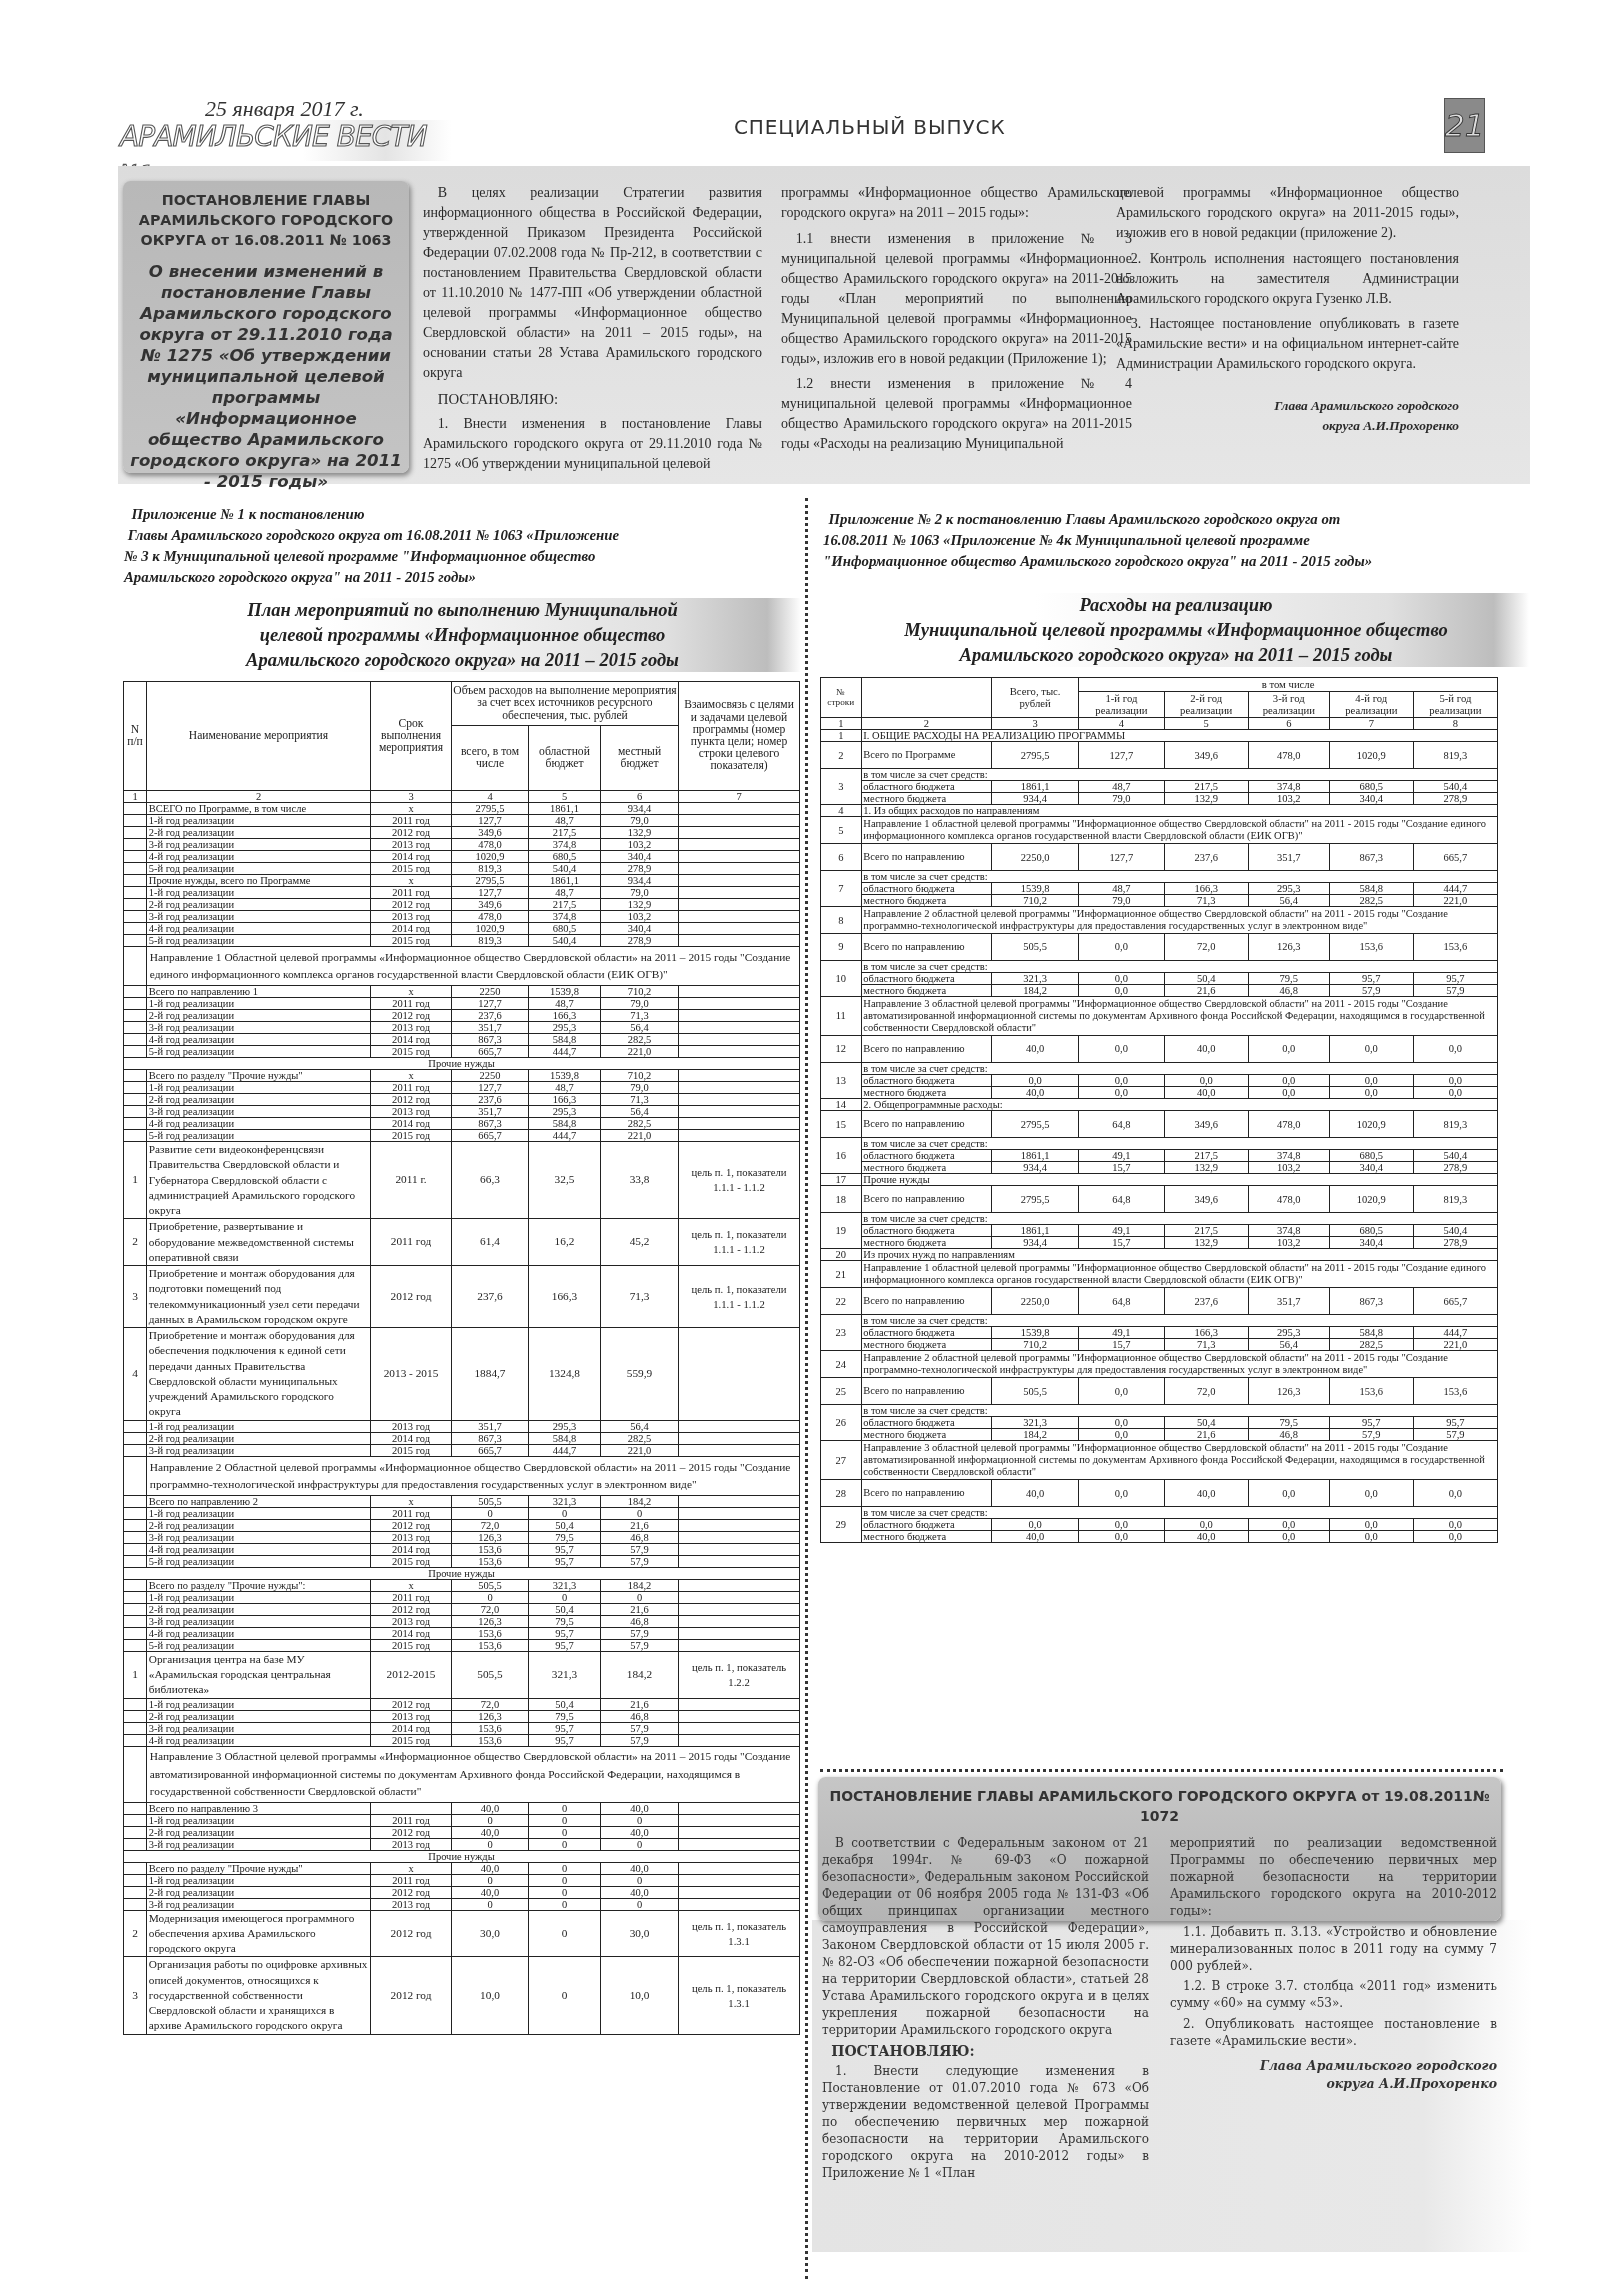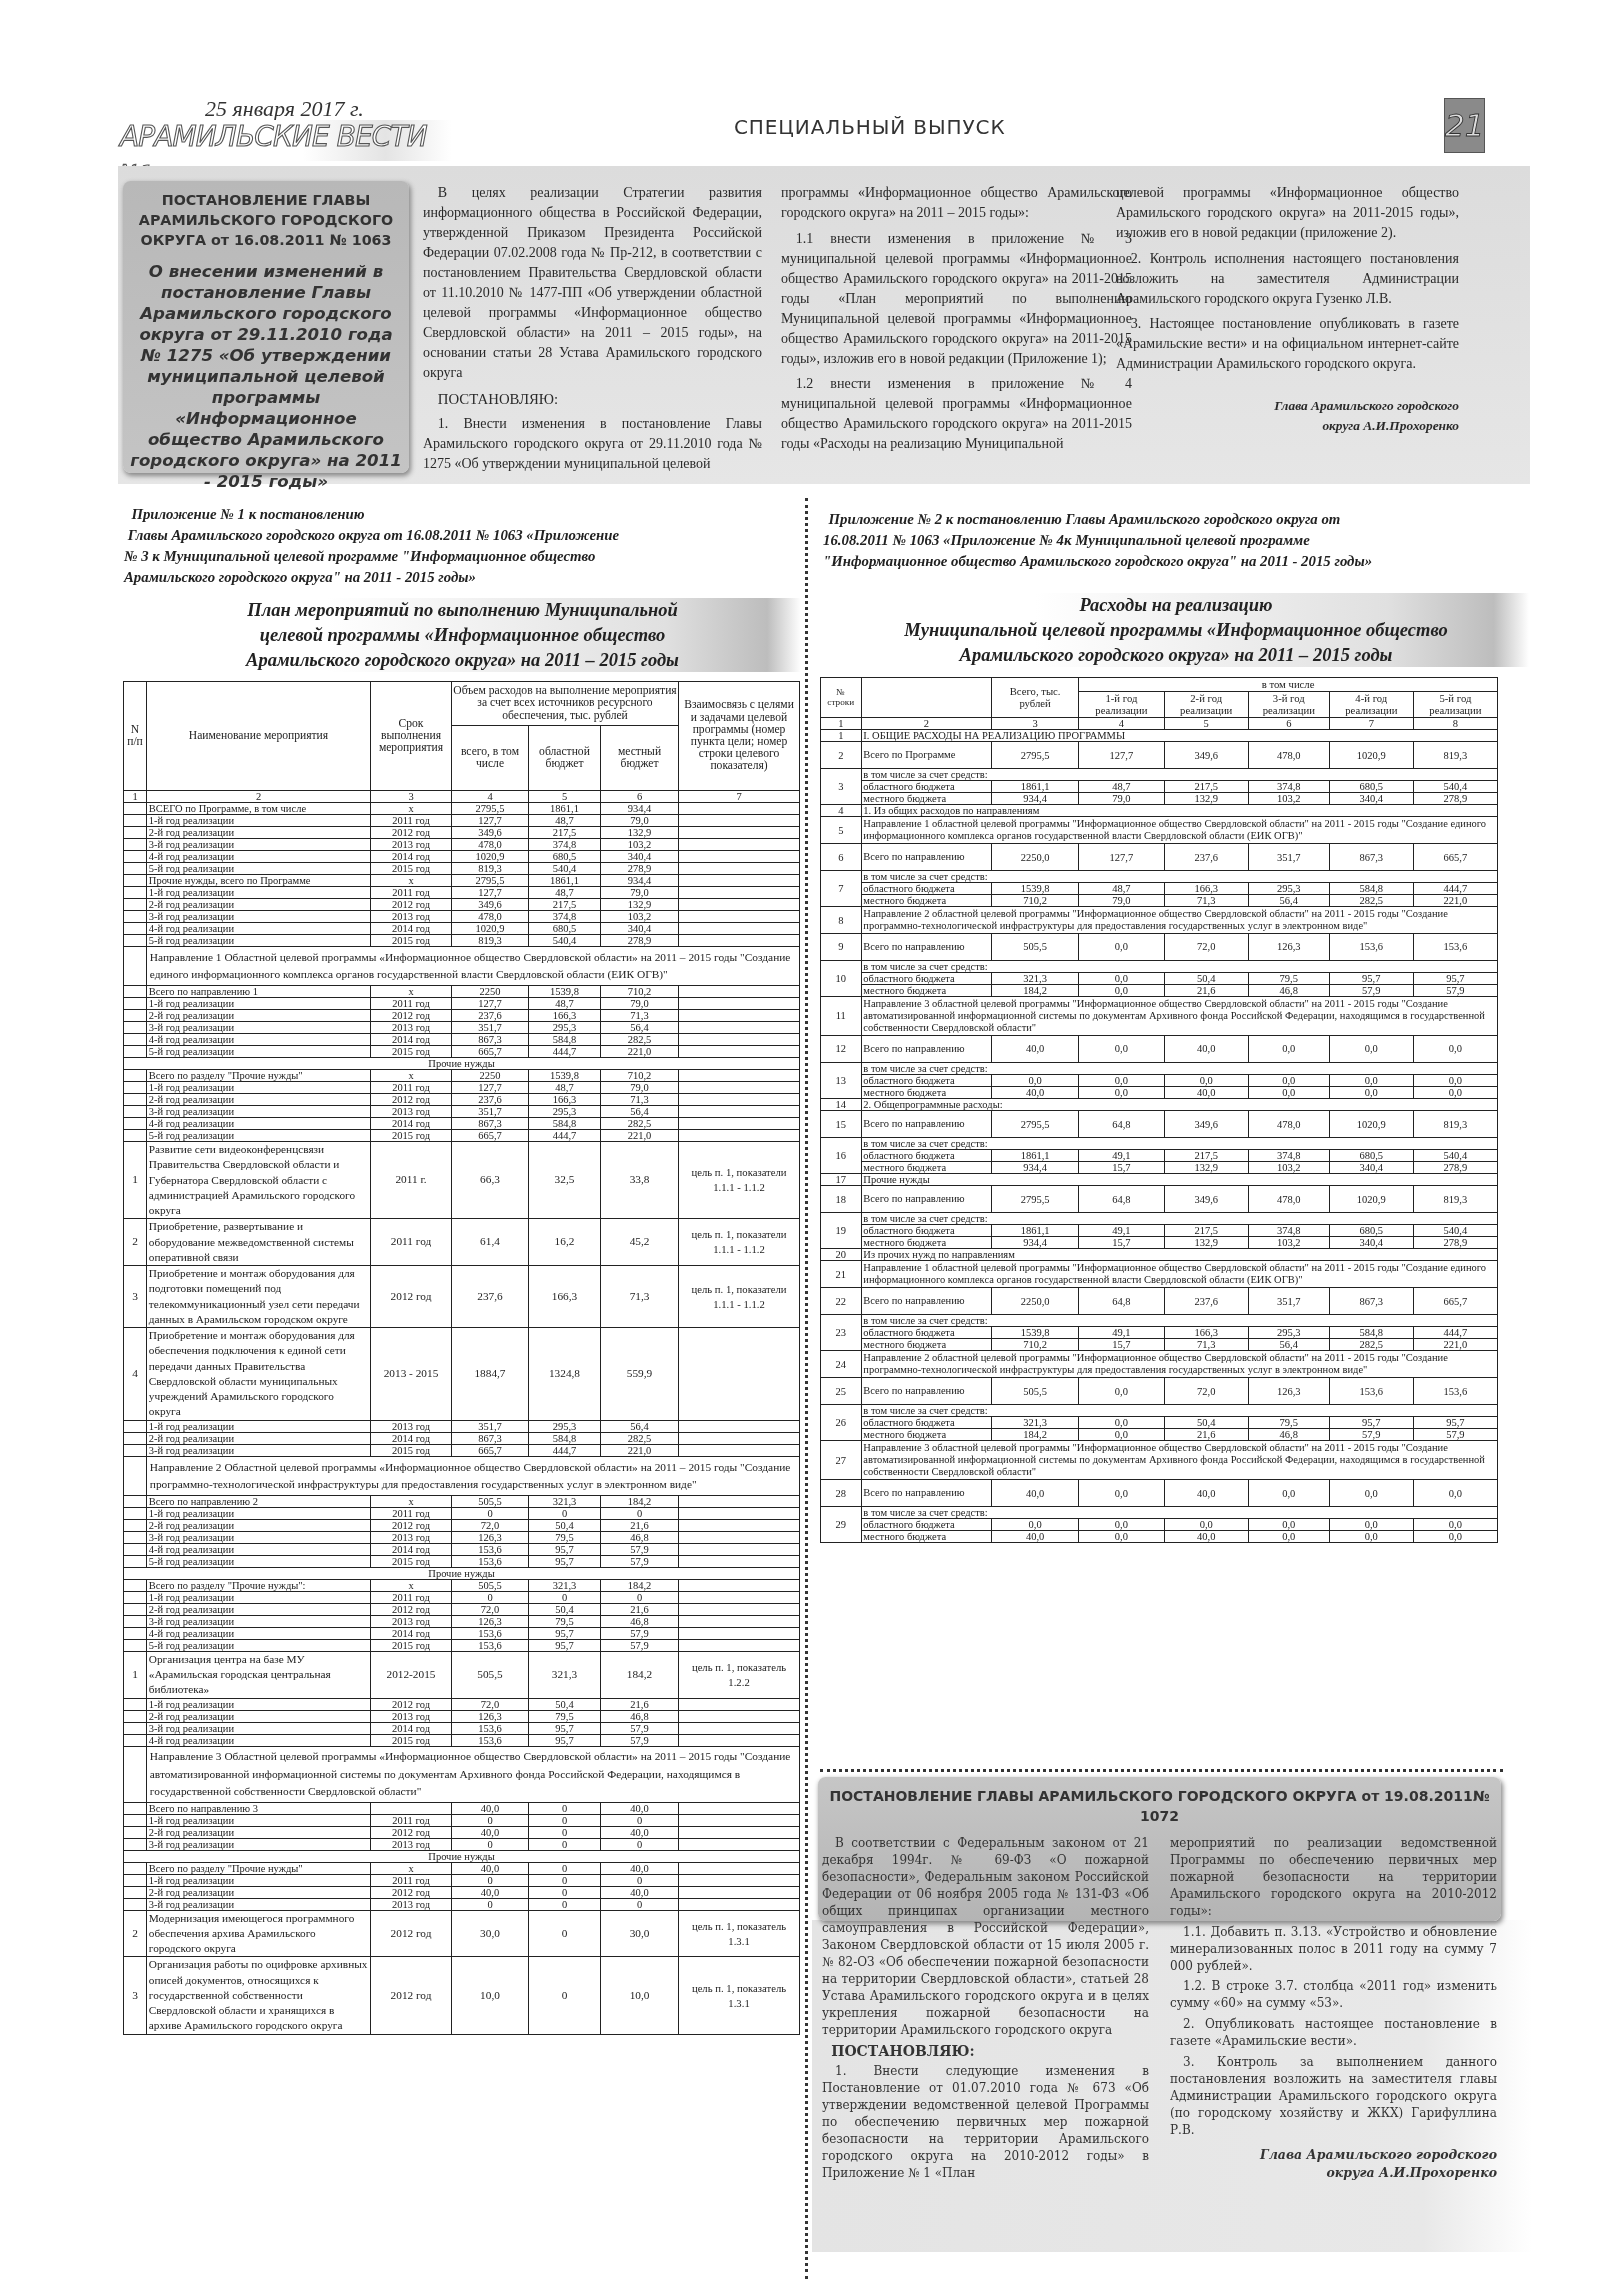--- a/index.html
+++ b/index.html
@@ -1069,19 +1069,18 @@
 <div class="abs col2" style="left:822px;top:1835px;width:327px">
   <p>В соответствии с Федеральным законом от 21 декабря 1994г. № 69-ФЗ «О пожарной безопасности», Федеральным законом Российской Федерации от 06 ноября 2005 года № 131-ФЗ «Об общих принципах организации местного самоуправления в Российской Федерации», Законом Свердловской области от 15 июля 2005 г. № 82-ОЗ «Об обеспечении пожарной безопасности на территории Свердловской области», статьей 28 Устава Арамильского городского округа и в целях укрепления пожарной безопасности на территории Арамильского городского округа</p>
   <p class="bold">ПОСТАНОВЛЯЮ:</p>
   <p>1. Внести следующие изменения в Постановление от 01.07.2010 года № 673 «Об утверждении ведомственной целевой Программы по обеспечению первичных мер пожарной безопасности на территории Арамильского городского округа на 2010-2012 годы» в Приложение № 1 «План</p>
 </div>
 <div class="abs col2" style="left:1170px;top:1835px;width:327px">
   <p style="text-indent:0">мероприятий по реализации ведомственной Программы по обеспечению первичных мер пожарной безопасности  на территории Арамильского городского округа на 2010-2012 годы»:</p>
   <p>1.1. Добавить п. 3.13. «Устройство и обновление минерализованных полос в 2011 году на сумму 7 000 рублей».</p>
   <p>1.2. В строке 3.7. столбца «2011 год» изменить сумму «60» на сумму «53».</p>
   <p>2. Опубликовать настоящее постановление в газете «Арамильские вести».</p>
-  <p>3. Контроль за выполнением  данного  постановления возложить на заместителя главы Администрации Арамильского городского округа (по городскому хозяйству и ЖКХ) Гарифуллина Р.В.</p>
   <div class="sig" style="font-family:'DejaVu Serif',serif;font-size:12.5px;line-height:17.5px;margin-top:7.4px">
     <div>Глава Арамильского городского</div>
     <div>округа А.И.Прохоренко</div>
   </div>
 </div>
 
 
 </body></html>

